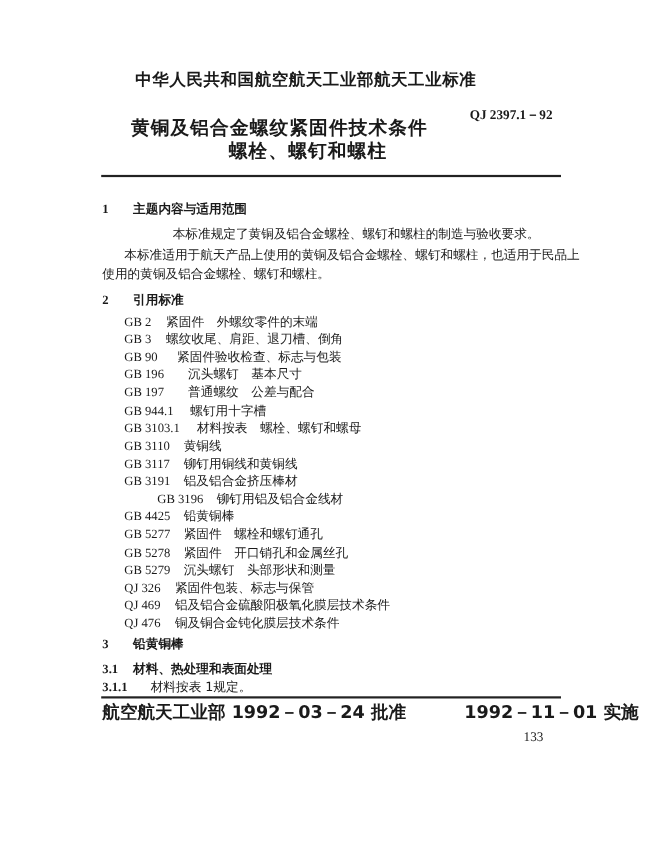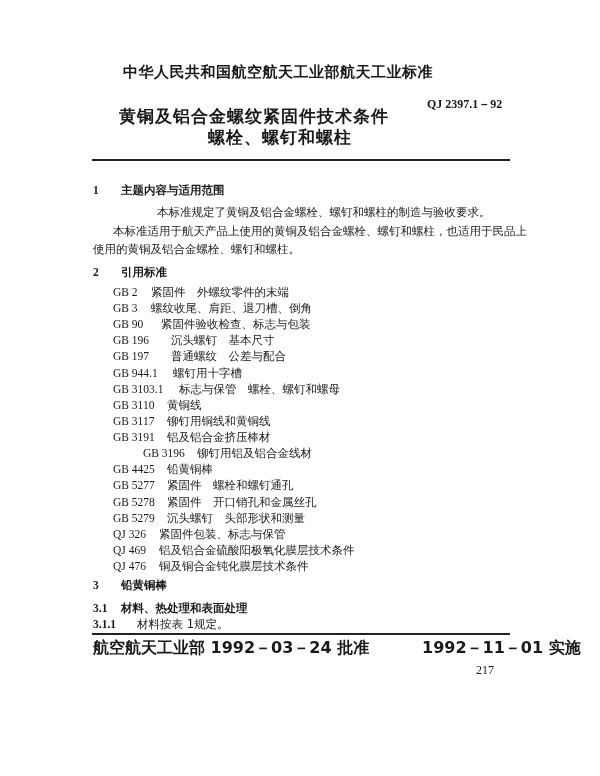--- a/index.html
+++ b/index.html
@@ -42,21 +42,21 @@
     <span class="num serif">2</span><span>引用标准</span>
   </div>
 
   <div>
     <div class="abs ref" style="left:113px; top:285px;"><span class="rcode serif" style="width:38px">GB 2</span><span>紧固件　外螺纹零件的末端</span></div>
     <div class="abs ref" style="left: 113px; top: 301.118px;"><span class="rcode serif" style="width:38px">GB 3</span><span>螺纹收尾、肩距、退刀槽、倒角</span></div>
     <div class="abs ref" style="left: 113px; top: 317.235px;"><span class="rcode serif" style="width:48px">GB 90</span><span>紧固件验收检查、标志与包装</span></div>
     <div class="abs ref" style="left: 113px; top: 333.353px;"><span class="rcode serif" style="width:58px">GB 196</span><span>沉头螺钉　基本尺寸</span></div>
     <div class="abs ref" style="left: 113px; top: 349.471px;"><span class="rcode serif" style="width:58px">GB 197</span><span>普通螺纹　公差与配合</span></div>
     <div class="abs ref" style="left: 113px; top: 365.588px;"><span class="rcode serif" style="width:60px">GB 944.1</span><span>螺钉用十字槽</span></div>
-    <div class="abs ref" style="left: 113px; top: 381.706px;"><span class="rcode serif" style="width:66px">GB 3103.1</span><span>标志与保管　螺栓、螺钉和螺母</span></div>
+    <div class="abs ref" style="left: 113px; top: 381.706px;"><span class="rcode serif" style="width:66px">GB 3103.1</span><span>材料按表　螺栓、螺钉和螺母</span></div>
     <div class="abs ref" style="left: 113px; top: 397.824px;"><span class="rcode serif" style="width:54px">GB 3110</span><span>黄铜线</span></div>
     <div class="abs ref" style="left: 113px; top: 413.941px;"><span class="rcode serif" style="width:54px">GB 3117</span><span>铆钉用铜线和黄铜线</span></div>
     <div class="abs ref" style="left: 113px; top: 430.059px;"><span class="rcode serif" style="width:54px">GB 3191</span><span>铝及铝合金挤压棒材</span></div>
     <div class="abs ref" style="left: 113px; top: 446.176px; margin-left: 30px;"><span class="rcode serif" style="width:54px">GB 3196</span><span>铆钉用铝及铝合金线材</span></div>
     <div class="abs ref" style="left: 113px; top: 462.294px;"><span class="rcode serif" style="width:54px">GB 4425</span><span>铅黄铜棒</span></div>
     <div class="abs ref" style="left: 113px; top: 478.412px;"><span class="rcode serif" style="width:54px">GB 5277</span><span>紧固件　螺栓和螺钉通孔</span></div>
     <div class="abs ref" style="left: 113px; top: 494.529px;"><span class="rcode serif" style="width:54px">GB 5278</span><span>紧固件　开口销孔和金属丝孔</span></div>
     <div class="abs ref" style="left: 113px; top: 510.647px;"><span class="rcode serif" style="width:54px">GB 5279</span><span>沉头螺钉　头部形状和测量</span></div>
     <div class="abs ref" style="left: 113px; top: 526.765px;"><span class="rcode serif" style="width:46px">QJ 326</span><span>紧固件包装、标志与保管</span></div>
     <div class="abs ref" style="left: 113px; top: 542.882px;"><span class="rcode serif" style="width:46px">QJ 469</span><span>铝及铝合金硫酸阳极氧化膜层技术条件</span></div>
@@ -69,18 +69,18 @@
   <div class="abs h1" style="left:93px; top:601px;">
     <span class="serif" style="display:inline-block; width:28px">3.1</span><span>材料、热处理和表面处理</span>
   </div>
   <div class="abs para" style="left:93px; top:617px;">
     <span class="serif" style="display:inline-block; width:44px; font-weight:bold">3.1.1</span><span>材料按表 1规定。</span>
   </div>
 
   <div class="abs rule-bottom"></div>
   <div class="abs foot" style="left:93px; top:638px;">航空航天工业部 1992－03－24 批准</div>
   <div class="abs foot" style="left:422px; top:638px;">1992－11－01 实施</div>
-  <div class="abs pagenum serif">217</div>
+  <div class="abs pagenum serif">133</div>
 </div>
 
 <style>
   
 </style>
 
 </body></html>

